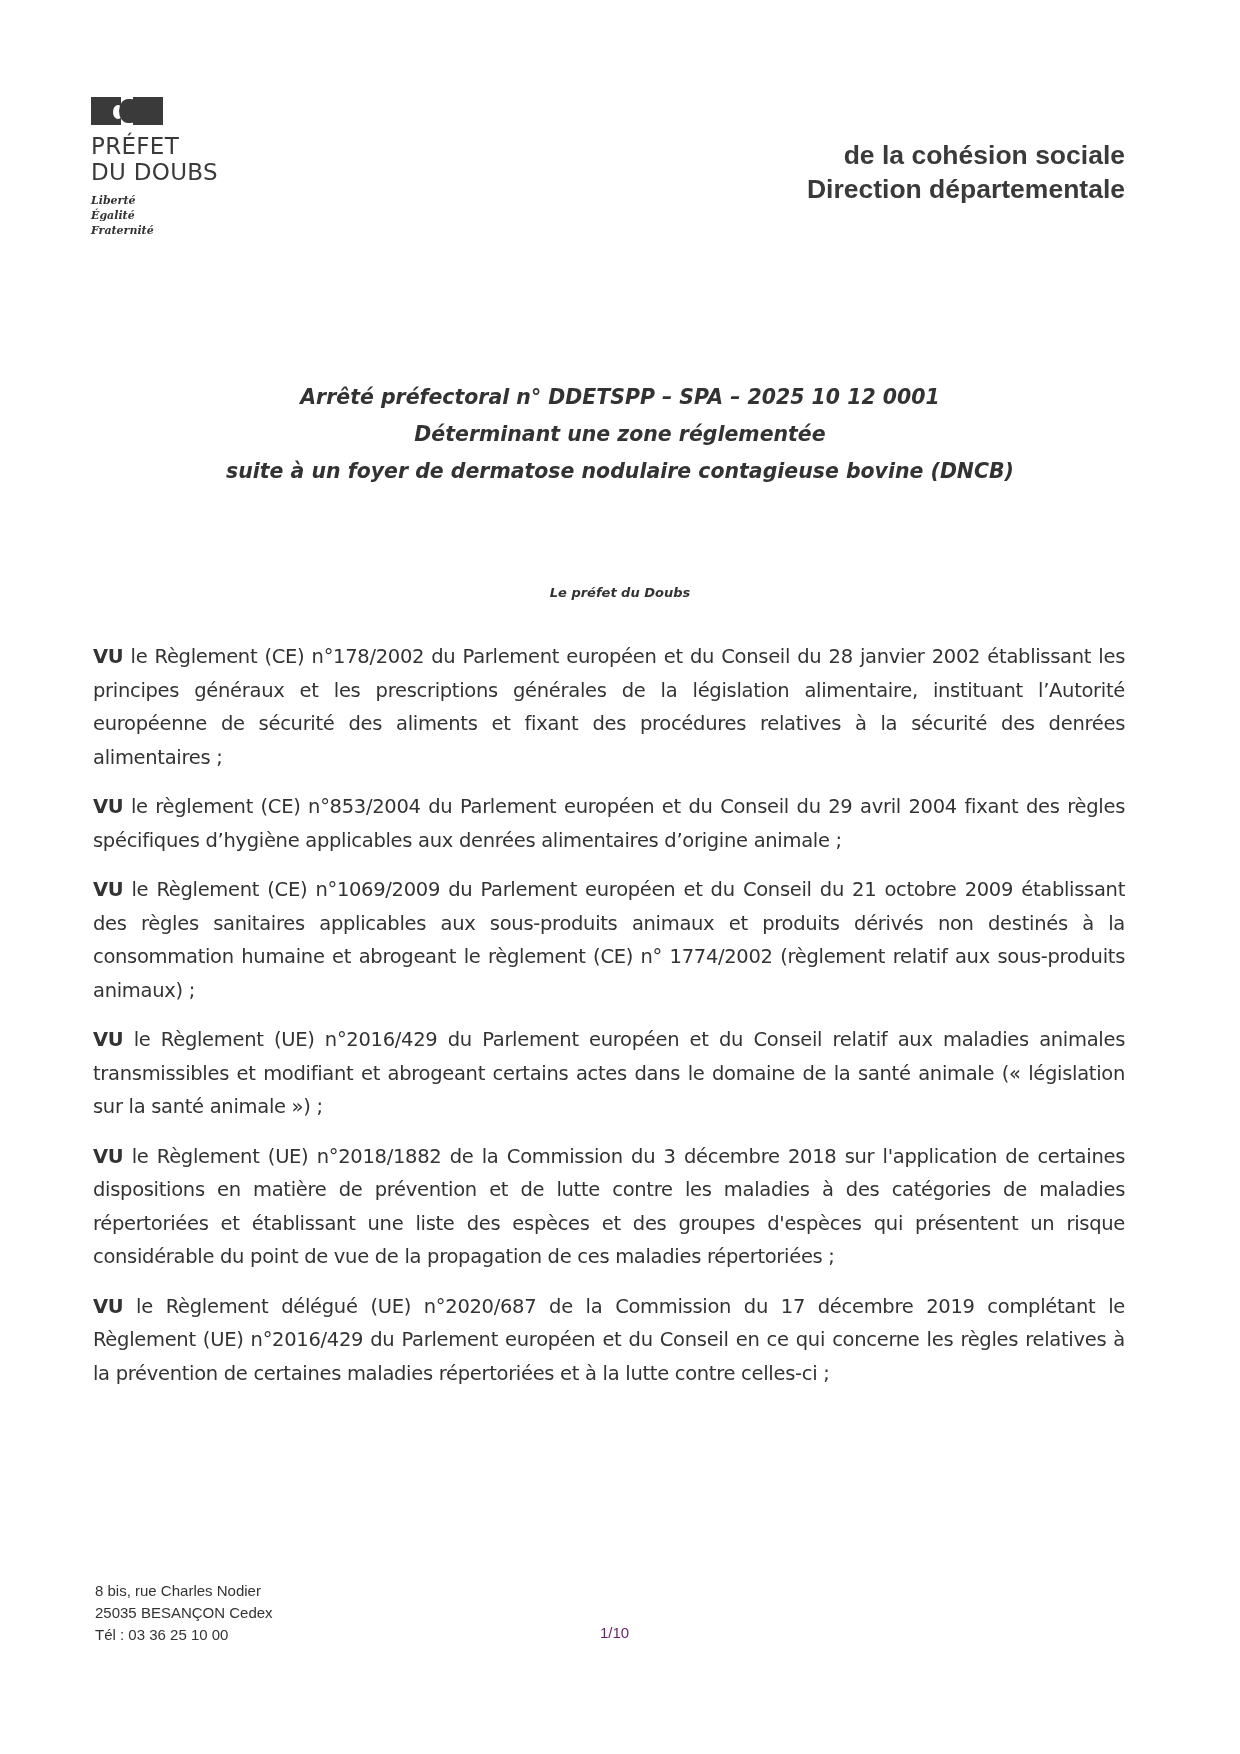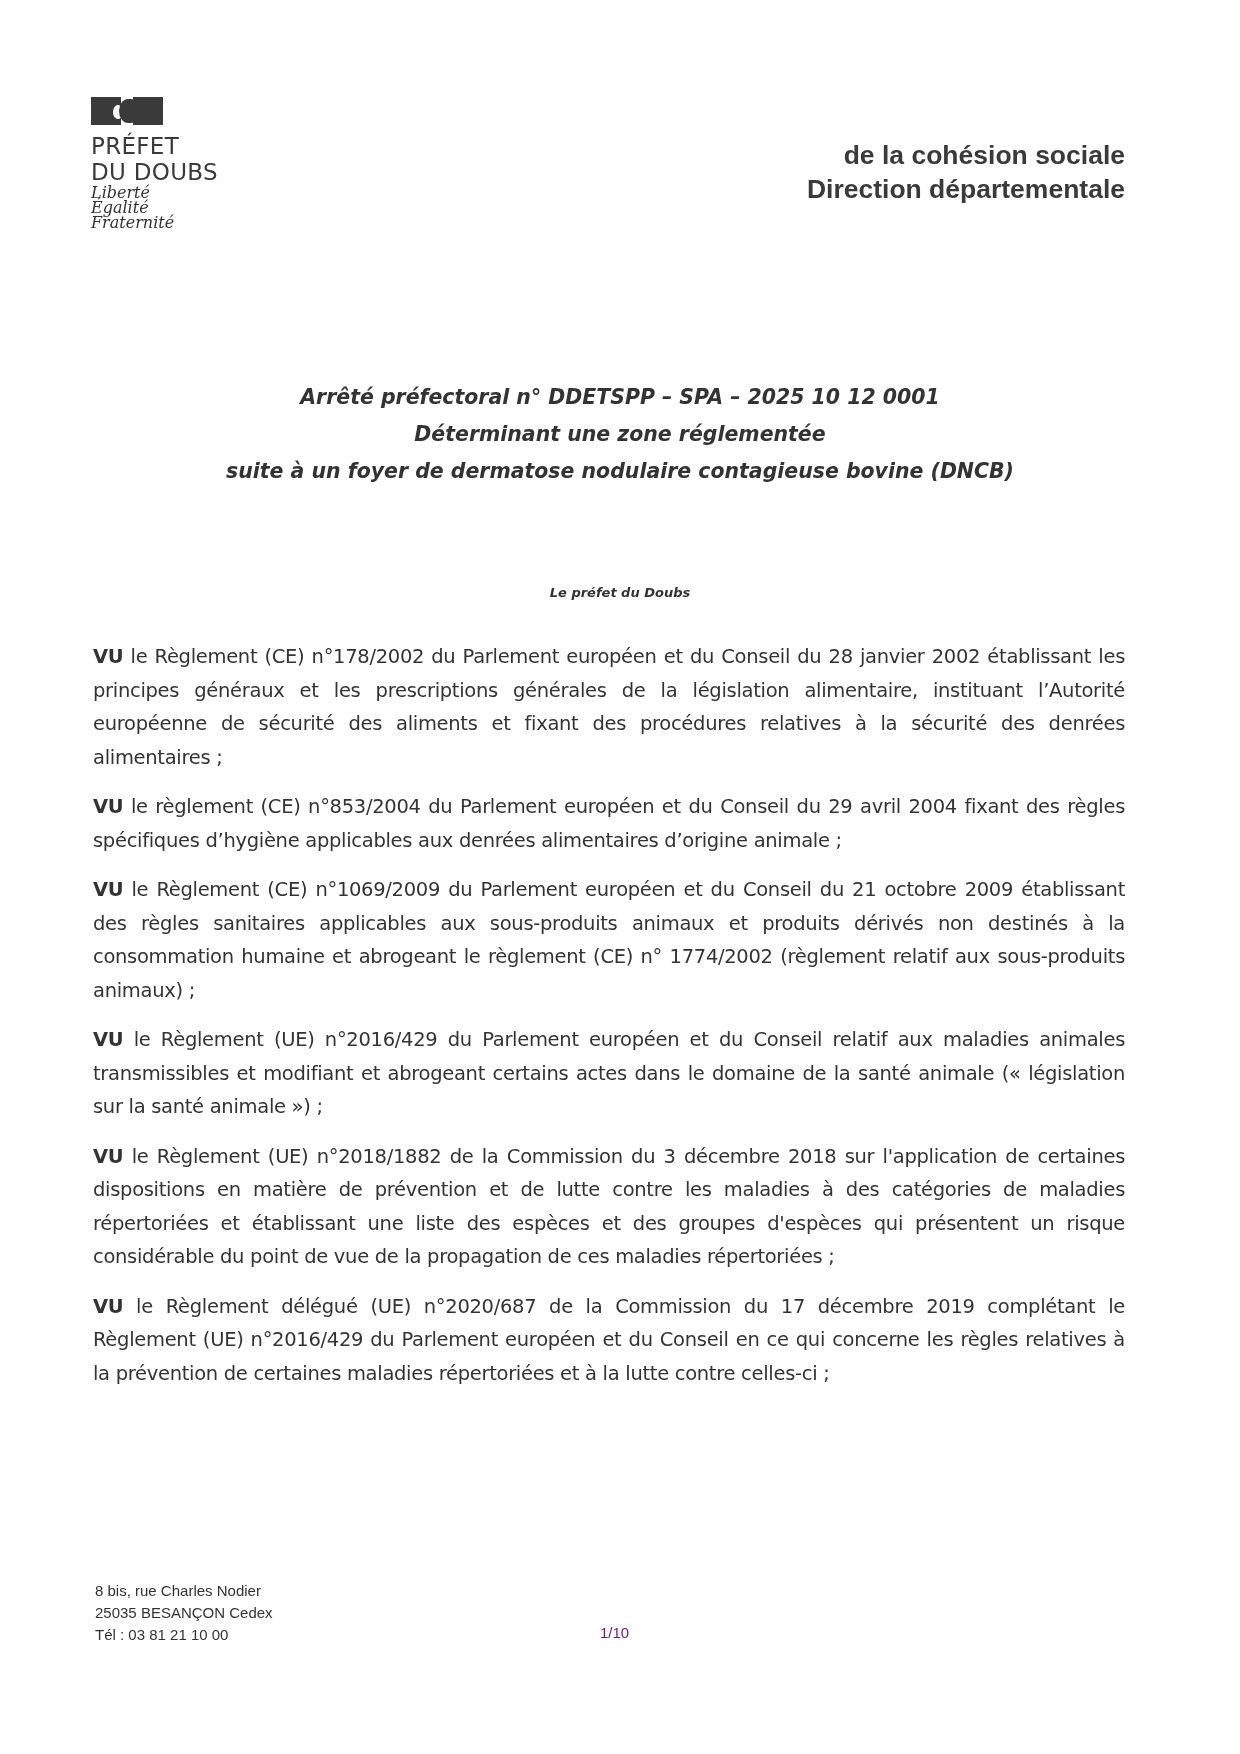--- a/index.html
+++ b/index.html
@@ -17,21 +17,21 @@
       position: absolute; left: 28px; top: 2px; width: 18px; height: 24px;
       background: #3a3a3a; border-radius: 60% 40% 40% 60%;
     }
     .marianne .cut { position: absolute; left: 22px; top: 8px; width: 10px; height: 14px; background: #fff; border-radius: 50%; }
     .prefet-name {
       font-family: "DejaVu Sans", sans-serif; font-weight: normal;
       font-size: 23px; line-height: 26px; color: #3a3a3a; letter-spacing: 0.3px;
     }
     .motto {
       font-family: "DejaVu Serif", serif; font-style: italic;
-      font-size: 16px; line-height: 15px; color: #333; 
+      font-size: 11px; line-height: 15px; color: #333; margin-top: 8px; font-weight: bold;
     }
     .direction {
       position: absolute; right: 115px; top: 138px; text-align: right;
       font-family: "Liberation Sans", sans-serif; font-weight: bold;
       font-size: 26.5px; line-height: 34px; color: #3a3a3a;
     }
     .title-block {
       position: absolute; left: 0; width: 1240px; top: 378px; text-align: center;
       font-family: "DejaVu Sans", sans-serif; font-style: italic; font-weight: bold;
       font-size: 22px; line-height: 37px; color: #333;
@@ -99,16 +99,16 @@
   <p><span class="vu">VU</span><span> le règlement (CE) n°853/2004 du Parlement européen et du Conseil du 29 avril 2004 fixant des règles spécifiques d’hygiène applicables aux denrées alimentaires d’origine animale ;</span></p>
   <p><span class="vu">VU</span><span> le Règlement (CE) n°1069/2009 du Parlement européen et du Conseil du 21 octobre 2009 établissant des règles sanitaires applicables aux sous-produits animaux et produits dérivés non destinés à la consommation humaine et abrogeant le règlement (CE) n° 1774/2002 (règlement relatif aux sous-produits animaux) ;</span></p>
   <p><span class="vu">VU</span><span> le Règlement (UE) n°2016/429 du Parlement européen et du Conseil relatif aux maladies animales transmissibles et modifiant et abrogeant certains actes dans le domaine de la santé animale (« législation sur la santé animale ») ;</span></p>
   <p><span class="vu">VU</span><span> le Règlement (UE) n°2018/1882 de la Commission du 3 décembre 2018 sur l'application de certaines dispositions en matière de prévention et de lutte contre les maladies à des catégo­ries de maladies répertoriées et établissant une liste des espèces et des groupes d'espèces qui présentent un risque considérable du point de vue de la propagation de ces maladies réperto­riées ;</span></p>
   <p><span class="vu">VU</span><span> le Règlement délégué (UE) n°2020/687 de la Commission du 17 décembre 2019 complétant le Règlement (UE) n°2016/429 du Parlement européen et du Conseil en ce qui concerne les règles relatives à la prévention de certaines maladies répertoriées et à la lutte contre celles-ci ;</span></p>
 </div>
 
 <div class="footer-addr">
   <div>8 bis, rue Charles Nodier</div>
   <div>25035 BESANÇON Cedex</div>
-  <div>Tél : 03 81 21 10 00</div>
+  <div>Tél : 03 36 25 10 00</div>
 </div>
 
 <div class="page-num">1/10</div>
 
 </body></html>

